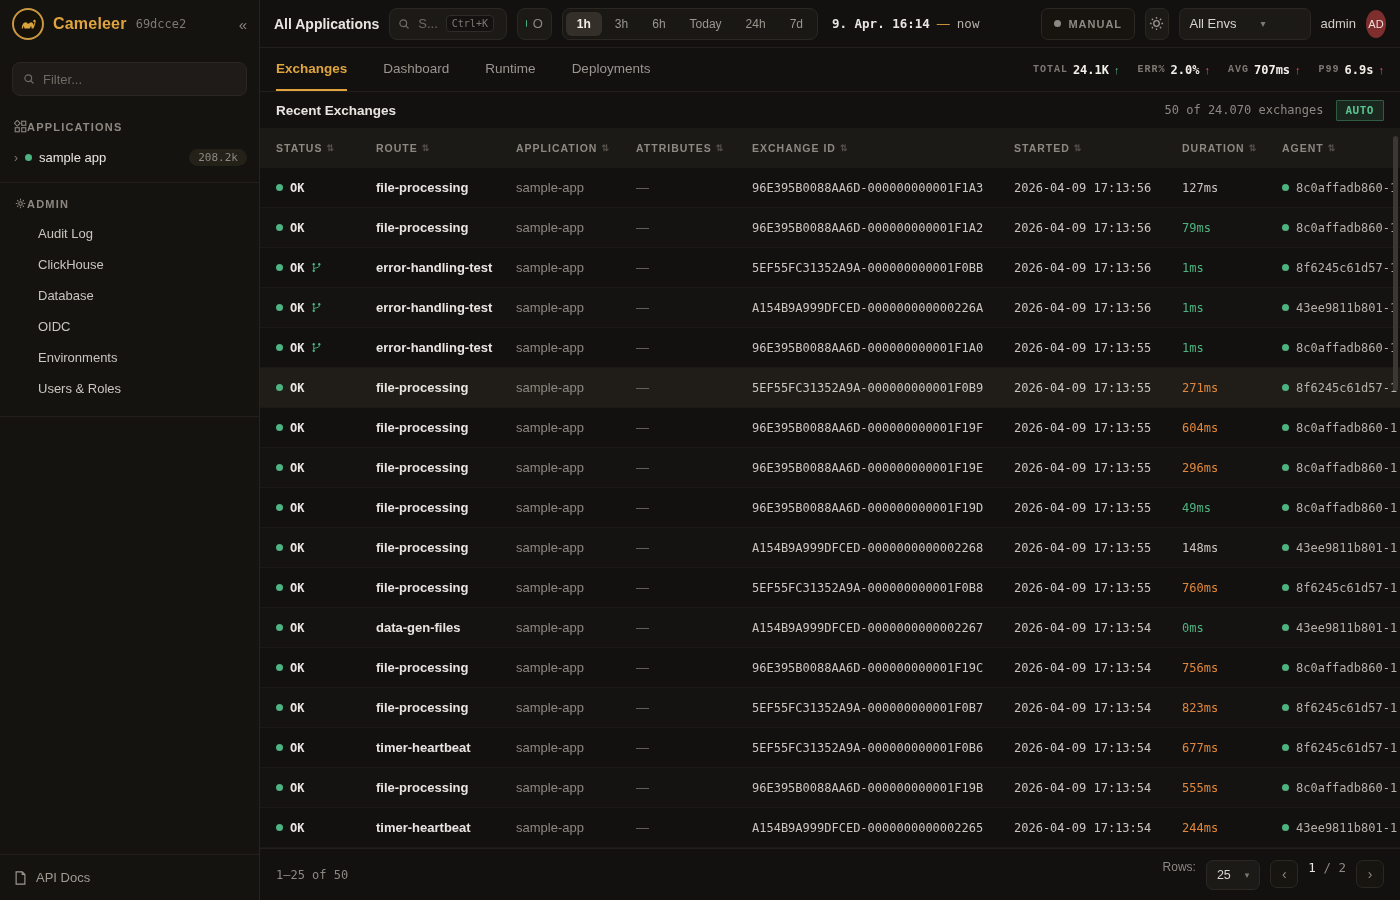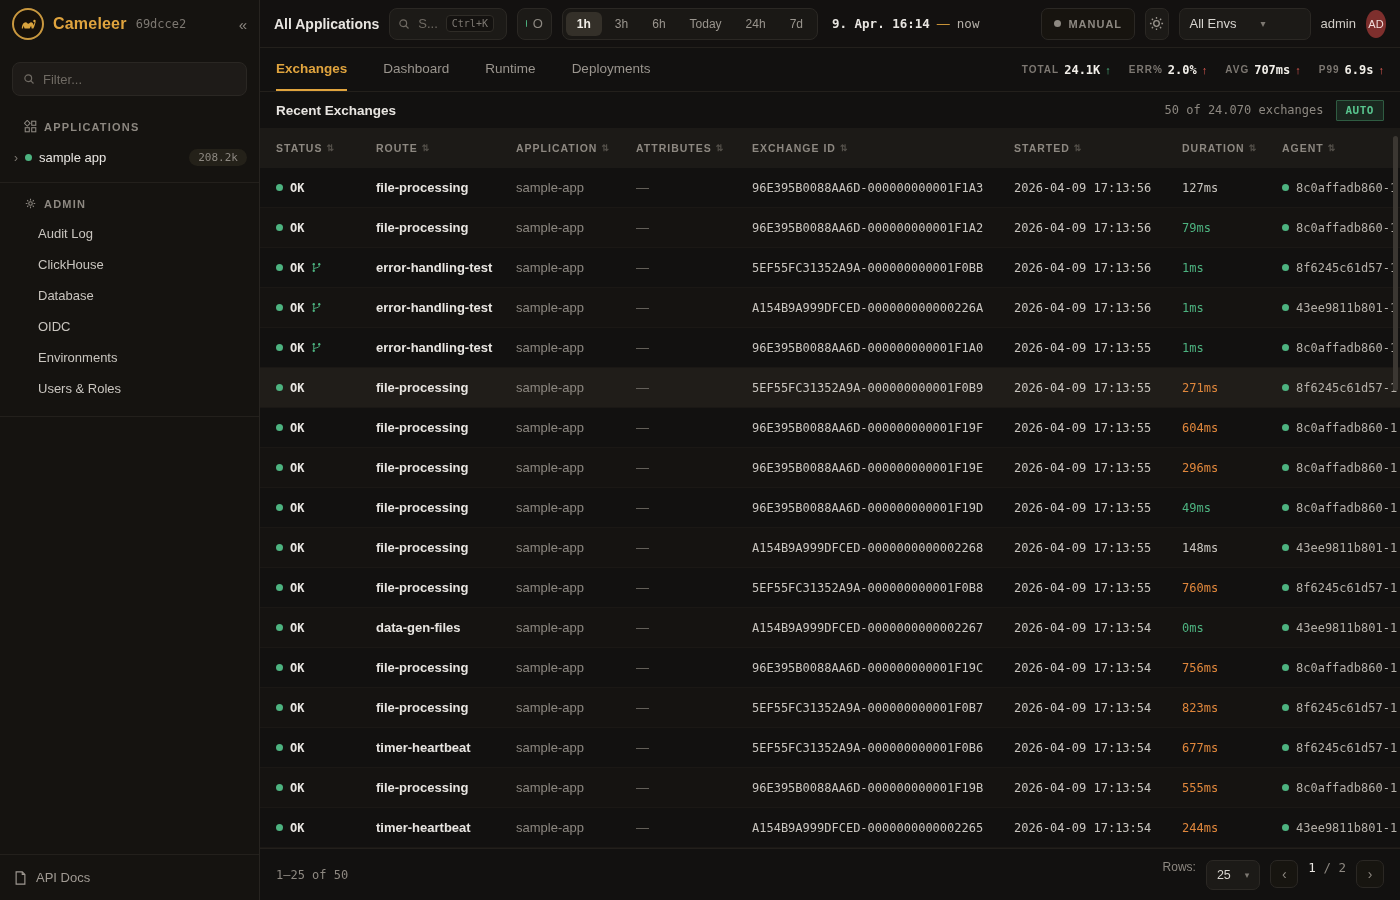--- a/index.html
+++ b/index.html
@@ -13,21 +13,21 @@
 
   
   .sidebar { width:260px; min-width:260px; background:#151310; border-right:1px solid #272420; display:flex; flex-direction:column; }
   .sb-head { height:48px; display:flex; align-items:center; gap:9px; padding:0 12px; }
   .logo-badge { width:32px; height:32px; border-radius:50%; background:#16100a; border:2px solid #c9983f; display:flex; align-items:center; justify-content:center; }
   .logo-name { color:#e0a43e; font-weight:bold; font-size:16px; letter-spacing:.2px; }
   .logo-ver { color:#7d7872; font-size:12px; font-family:"DejaVu Sans Mono", monospace; }
   .collapse { margin-left:auto; color:#8d8881; font-size:15px; cursor:pointer; }
   .filter-wrap { padding:14px 12px 10px; }
   .filter-box { height:34px; background:#1e1b18; border:1px solid #2a2723; border-radius:8px; display:flex; align-items:center; gap:8px; padding:0 10px; color:#6f6a63; }
-  .section-head { display:flex; align-items:center; gap:7px; padding:14px 24px 8px; color:#8d8881; font-size:11px; font-weight:bold; letter-spacing:1.2px; }
+  .section-head { display:flex; align-items:center; gap:0; padding:14px 14px 8px; color:#8d8881; font-size:11px; font-weight:bold; letter-spacing:1.2px; }
   .app-row { display:flex; align-items:center; gap:7px; padding:8px 12px 8px 14px; cursor:pointer; }
   .app-row .chev { color:#7d7872; font-size:12px; }
   .app-name { color:#e8e5e1; }
   .pill { margin-left:auto; background:#242119; border-radius:10px; padding:2px 9px; font-size:11px; color:#8d8881; font-family:"DejaVu Sans Mono", monospace; }
   .sb-div { border-top:1px solid #23201c; margin:8px 0 0; }
   .admin-item { padding:8px 14px 8px 38px; color:#c9c5bf; font-size:13px; cursor:pointer; }
   .sb-spacer { flex:1; }
   .sb-foot { border-top:1px solid #23201c; height:46px; display:flex; align-items:center; gap:9px; padding:0 14px; color:#a09a93; cursor:pointer; }
   .dot { display:inline-block; width:7px; height:7px; border-radius:50%; }
   .dot-green { background:#4db380; }
@@ -55,21 +55,21 @@
   .env-select .chev { color:#7d7872; font-size:10px; }
   .username { color:#cfcbc5; }
   .avatar { width:28px; height:28px; border-radius:50%; background:#7e2f2d; color:#f2dcda; font-size:11px; font-weight:normal; display:flex; align-items:center; justify-content:center; cursor:pointer; }
 
   
   .tabbar { height:44px; display:flex; align-items:stretch; padding:0 16px; border-bottom:1px solid #23201c; background:#111009; background:#121110; }
   .tab { display:flex; align-items:center; margin-right:36px; color:#9a958e; font-size:13.5px; cursor:pointer; border-bottom:2px solid transparent; }
   .tab.active { color:#e0a43e; font-weight:bold; border-bottom-color:#e0a43e; }
   .stats { margin-left:auto; display:flex; align-items:center; gap:18px; }
   .stat { display:flex; align-items:center; gap:5px; white-space:nowrap; }
-  .stat .lbl { color:#7d7872; font-size:10px; letter-spacing:1px; font-weight:bold; }
+  .stat .lbl { color:#7d7872; font-size:10px; letter-spacing:1px; font-weight:bold;font-family:Liberation Mono, monospace; }
   .stat .val { color:#f2efe9; font-weight:bold; font-size:12px; font-family:"DejaVu Sans Mono", monospace; }
   .stat .arrow { font-size:11px; font-weight:bold; }
 
   
   .title-row { height:36px; display:flex; align-items:center; padding:0 16px; background:#121110; }
   .table-title { font-weight:bold; color:#e8e5e1; font-size:13.5px; }
   .title-right { margin-left:auto; display:flex; align-items:center; gap:12px; }
   .summary { color:#8d8881; font-size:12px; font-family:"DejaVu Sans Mono", monospace; }
   .auto-badge { background:rgba(77,179,128,.14); border:1px solid #2f5c42; color:#58c48e; font-size:11px; font-weight:bold; font-family:"DejaVu Sans Mono", monospace; padding:3px 9px; border-radius:1px; letter-spacing:.5px; }
 

